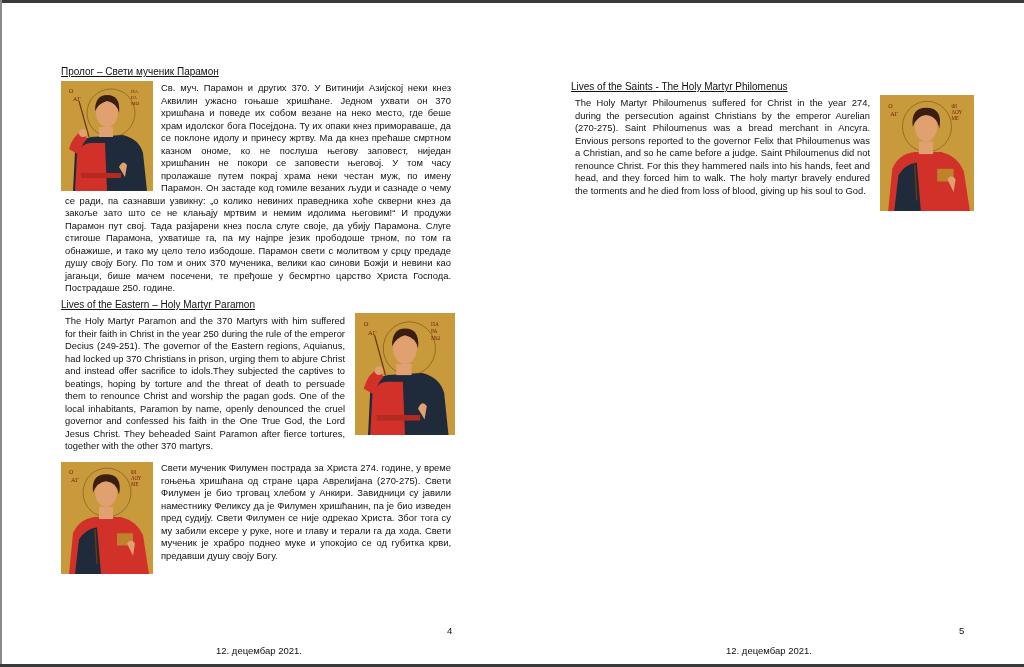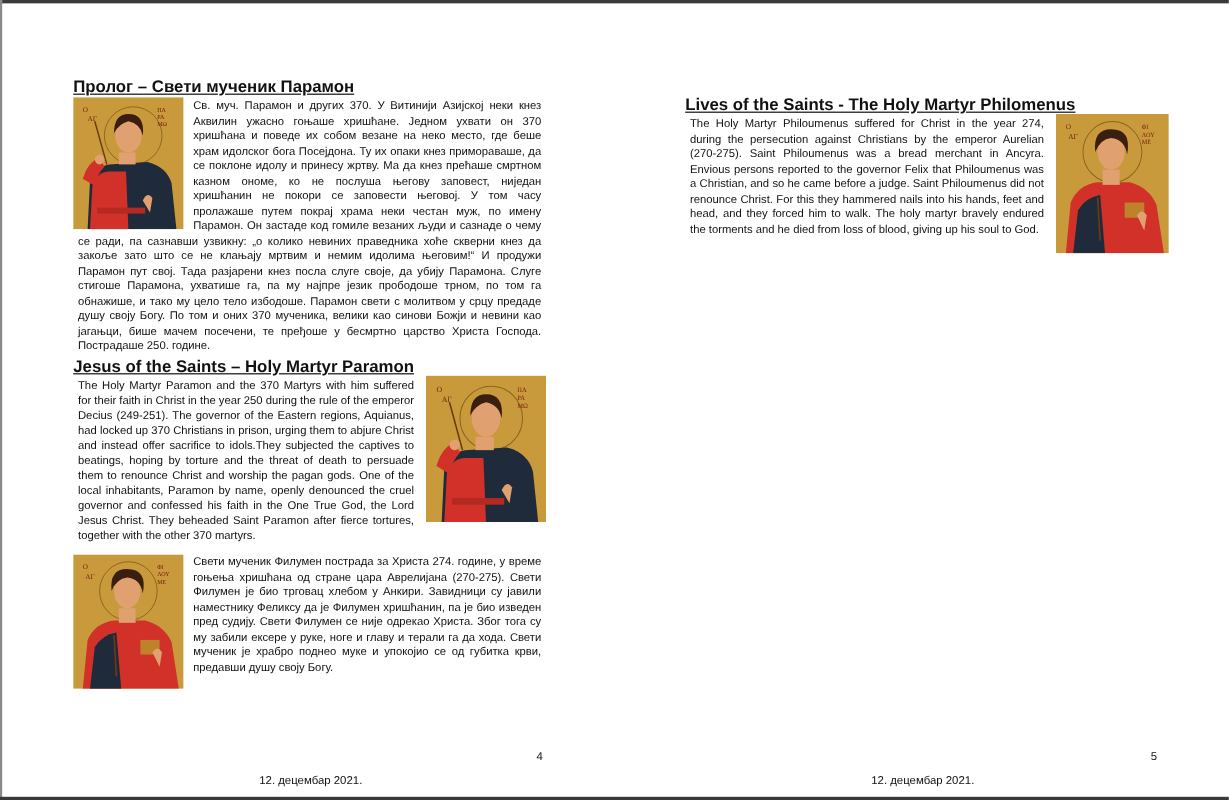--- a/index.html
+++ b/index.html
@@ -11,21 +11,21 @@
   }
   .topbar { position: absolute; left: 0; top: 0; width: 1024px; height: 3px; background: #3a3a3a; }
   .leftedge { position: absolute; left: 0; top: 0; width: 2px; height: 667px; background: #8a8a8a; }
   .bottombar { position: absolute; left: 0; top: 664px; width: 1024px; height: 3px; background: #3a3a3a; }
   .page { position: absolute; top: 3px; height: 661px; background: #fff; }
   .page.left { left: 2px; width: 510px; }
   .page.right { left: 512px; width: 512px; }
 
   .section { position: absolute; font-size: 9.4px; line-height: 12.5px; }
   .heading {
-    font-weight: bold; text-decoration: underline; font-size: 14px; line-height: 12px;
+    font-weight: normal; text-decoration: underline; font-size: 10px; line-height: 12px;
     margin: 0; white-space: nowrap;
   }
   .body-text { text-align: justify; margin: 4px; }
   .icon-img { float: left; margin: 2px 8px 2px 0; }
   .icon-img.right { float: right; margin: 2px 0 2px 10px; }
 
   .footer-date { position: absolute; font-size: 9.5px; margin-top: 20px; }
   .footer-page { position: absolute; font-size: 9.5px; }
 
   svg.icon-svg { display: block; }
@@ -58,21 +58,21 @@
     <path d="M34 30 Q34 14 46 14 Q60 14 58 32 Q56 22 46 20 Q38 22 34 30 Z" fill="#3a1e10"></path>
     <circle cx="22" cy="52" r="4" fill="#e0a070"></circle>
     <path d="M58 86 Q62 78 66 84 L64 96 Z" fill="#e0a070"></path>
     <rect x="20" y="92" width="40" height="5" fill="#b22a20"></rect>
   </svg>
     </div>
     <p class="body-text">Св. муч. Парамон и других 370. У Витинији Азијској неки кнез Аквилин ужасно гоњаше хришћане. Једном ухвати он 370 хришћана и поведе их собом везане на неко место, где беше храм идолског бога Посејдона. Ту их опаки кнез примораваше, да се поклоне идолу и принесу жртву. Ма да кнез прећаше смртном казном ономе, ко не послуша његову заповест, ниједан хришћанин не покори се заповести његовој. У том часу пролажаше путем покрај храма неки честан муж, по имену Парамон. Он застаде код гомиле везаних људи и сазнаде о чему се ради, па сазнавши узвикну: „о колико невиних праведника хоће скверни кнез да закоље зато што се не клањају мртвим и немим идолима његовим!“ И продужи Парамон пут свој. Тада разјарени кнез посла слуге своје, да убију Парамона. Слуге стигоше Парамона, ухватише га, па му најпре језик прободоше трном, по том га обнажише, и тако му цело тело избодоше. Парамон свети с молитвом у срцу предаде душу своју Богу. По том и оних 370 мученика, велики као синови Божји и невини као јагањци, бише мачем посечени, те пређоше у бесмртно царство Христа Господа. Пострадаше 250. године.</p>
   </div>
 
   <div class="section" style="left:59px; top:296px; width:394px;">
-    <div class="heading">Jesus of the Saints – Holy Martyr Paramon</div>
+    <div class="heading">Lives of the Eastern – Holy Martyr Paramon</div>
     <div class="icon-img right" style="width:100px;height:122px;margin-top:2px;">
       <svg class="icon-svg paramon" width="100" height="122" viewBox="0 0 92 110" preserveAspectRatio="none">
     <rect x="0" y="0" width="92" height="110" fill="#c89a3c"></rect>
     <circle cx="50" cy="32" r="24" fill="none" stroke="#8a6520" stroke-width="0.8"></circle>
     <text x="8" y="12" font-size="6" fill="#7a2010" font-family="Liberation Serif, serif">Ο</text>
     <text x="12" y="20" font-size="6" fill="#7a2010" font-family="Liberation Serif, serif">ΑΓ</text>
     <text x="70" y="12" font-size="5" fill="#7a2010" font-family="Liberation Serif, serif">ΠΑ</text>
     <text x="70" y="18" font-size="5" fill="#7a2010" font-family="Liberation Serif, serif">ΡΑ</text>
     <text x="70" y="24" font-size="5" fill="#7a2010" font-family="Liberation Serif, serif">ΜΩ</text>
     <line x1="18" y1="20" x2="28" y2="56" stroke="#6a3a10" stroke-width="1.2"></line>

